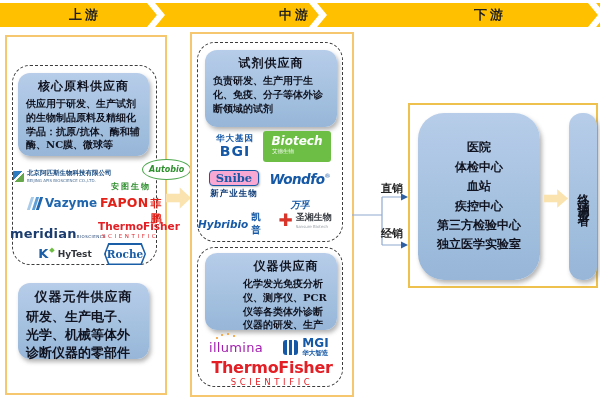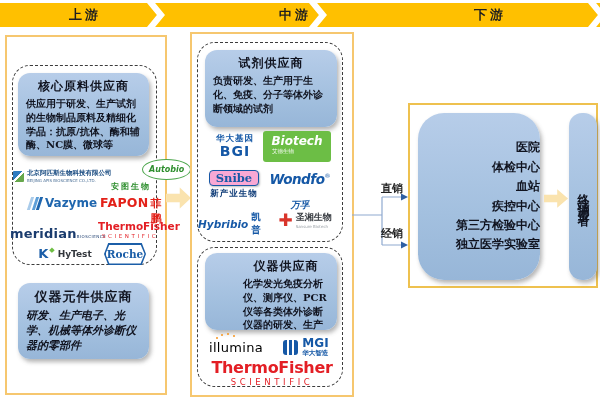--- a/index.html
+++ b/index.html
@@ -102,38 +102,38 @@
   .hybribio{left:198px;top:211px;width:66px;display:flex;align-items:center;justify-content:center;gap:3px;color:#1558A6;}
   .hybribio-en{font-size:10.5px;font-weight:800;font-style:italic;font-family:"DejaVu Sans",sans-serif;}
   .hybribio-cn{font-size:9.5px;font-weight:bold;}
 
   .sansure{left:266px;top:205px;width:78px;height:30px;display:flex;align-items:center;justify-content:center;gap:3px;}
   .sansure-icon{color:#D9352B;font-size:17px;line-height:1;font-family:"DejaVu Sans",sans-serif;}
   .sansure-cn{display:block;font-size:9px;font-weight:bold;color:#33373d;}
   .sansure-en{display:block;font-size:4px;color:#9aa0a6;font-family:"DejaVu Sans",sans-serif;}
 
   .illumina{left:204px;top:337px;width:64px;text-align:center;}
-  .ill-text{font-size:13px;color:#000000;font-family:"DejaVu Sans",sans-serif;letter-spacing:0.3px;}
+  .ill-text{font-size:13px;color:#a21caf;font-family:"DejaVu Sans",sans-serif;letter-spacing:0.3px;}
   .ill-dots{position:absolute;left:12px;top:0;width:2px;height:2px;border-radius:50%;background:#F7941D;
     box-shadow:5px -3px 0 0 #F7941D,11px -4px 0 0 #F7941D,17px -2px 0 0 #F7941D;}
 
   .mgi{left:274px;top:337px;width:64px;display:flex;align-items:center;justify-content:center;gap:4px;}
   .mgi-icon{width:15px;height:15px;border-radius:3px;flex:0 0 15px;
     background:linear-gradient(90deg,#1558A6 0 4px,#fff 4px 6px,#1558A6 6px 9px,#fff 9px 11px,#1558A6 11px 15px);}
   .mgi-en{display:block;font-size:12px;font-weight:800;color:#1558A6;line-height:1;font-family:"DejaVu Sans",sans-serif;}
   .mgi-cn{display:block;font-size:6.5px;font-weight:bold;color:#1558A6;}
 
   .thermo-lg{left:210px;top:360px;width:124px;text-align:center;color:#E31E24;font-family:"DejaVu Sans",sans-serif;}
   .thermo-lg-1{display:block;font-size:16px;font-weight:900;line-height:1;letter-spacing:-0.3px;}
   .thermo-lg-2{display:block;font-size:8.5px;letter-spacing:3.6px;margin-top:1px;}
 
   
   .customers-box{left:418px;top:113px;width:122px;height:167px;border-radius:26px;
     display:flex;flex-direction:column;justify-content:center;text-align:center;padding:0;}
-  .customer-line{font-size:12px;line-height:1.62;font-weight:600;color:#10131f;text-align:right;}
+  .customer-line{font-size:12px;line-height:1.62;font-weight:600;color:#10131f;}
   .terminal-box{left:569px;top:113px;width:28px;height:167px;border-radius:13px;
     display:flex;align-items:center;justify-content:center;padding:0;}
   .terminal-text{writing-mode:vertical-rl;text-orientation:upright;font-size:12px;font-weight:600;
     letter-spacing:5px;color:#10131f;}
   .chan-label{font-size:11px;font-weight:600;color:#1f1f1f;}
 </style>
 </head>
 <body>
 
 <div id="canvas">
@@ -197,21 +197,21 @@
   </div>
 
   <div class="logo roche">
     <span class="roche-hex"></span>
     <span class="roche-hex-in"></span>
     <span class="roche-text">Roche</span>
   </div>
 
   <div class="abs blue-box" style="left:18px;top:283px;width:131px;height:76px;">
     <span class="bb-title" style="font-size:13px;">仪器元件供应商</span>
-    <span class="bb-body" style="font-size:11px;font-style:italic;">研发、生产电子、光学、机械等体外诊断仪器的零部件</span>
+    <span class="bb-body" style="font-size:13px;">研发、生产电子、光学、机械等体外诊断仪器的零部件</span>
   </div>
 
   <div class="abs block-arrow" style="left:166px;top:186px;width:25px;height:24px;"></div>
 
   <div class="abs col-frame" style="left:190px;top:32px;width:160px;height:361px;"></div>
   <div class="abs dashed-box" style="left:197px;top:42px;width:144px;height:198px;"></div>
   <div class="abs dashed-box" style="left:197px;top:247px;width:144px;height:138px;"></div>
 
   <div class="abs blue-box" style="left:205px;top:50px;width:132px;height:77px;">
     <span class="bb-title">试剂供应商</span>

